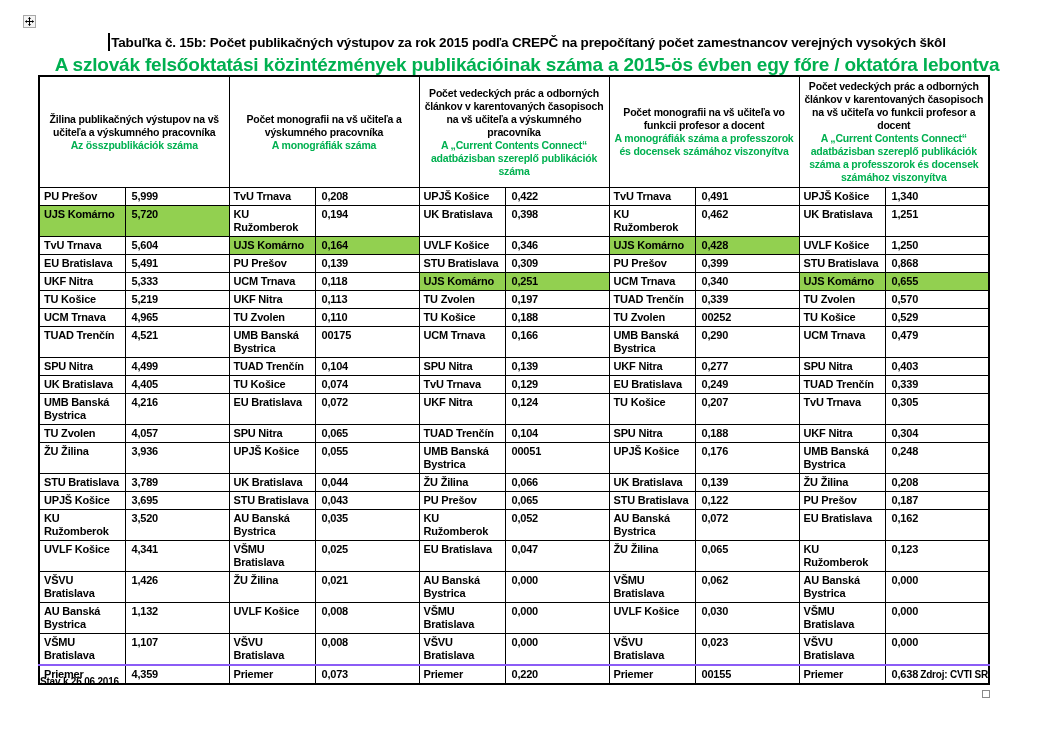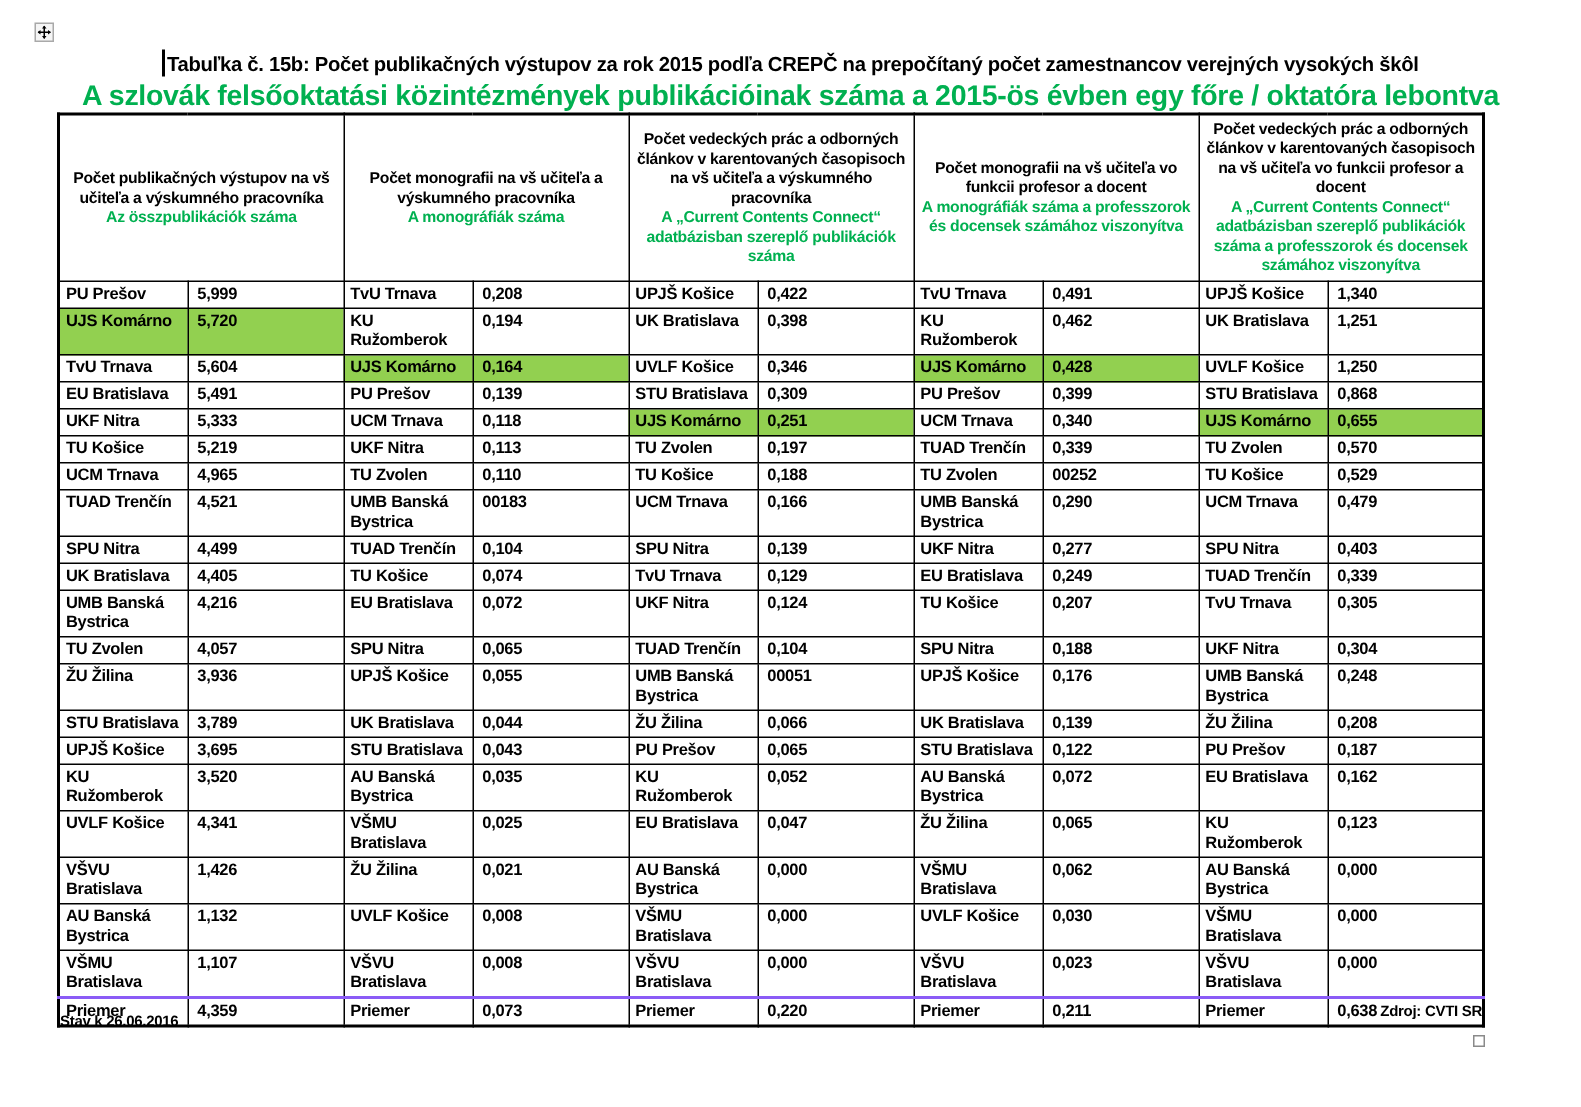--- a/index.html
+++ b/index.html
@@ -119,21 +119,21 @@
     <col class="c-name">
       <col class="c-val">
     <col class="c-name">
       <col class="c-val">
     <col class="c-name">
       <col class="c-val">
   </colgroup>
   <thead>
     <tr>
       <th colspan="2">
-        <span class="hdr-sk">Počet publikačných výstupov na vš učiteľa a výskumného pracovníka</span>
+        <span class="hdr-sk">Žilina publikačných výstupov na vš učiteľa a výskumného pracovníka</span>
         <span class="hdr-hu">Az összpublikációk száma</span>
       </th>
       <th colspan="2">
         <span class="hdr-sk">Počet monografii na vš učiteľa a výskumného pracovníka</span>
         <span class="hdr-hu">A monográfiák száma</span>
       </th>
       <th colspan="2">
         <span class="hdr-sk">Počet vedeckých prác a odborných článkov v karentovaných časopisoch na vš učiteľa a výskumného pracovníka</span>
         <span class="hdr-hu">A „Current Contents Connect“ adatbázisban szereplő publikációk száma</span>
       </th>
@@ -229,21 +229,21 @@
         <td class="val">0,188</td>
         <td class="name">TU Zvolen</td>
         <td class="val">00252</td>
         <td class="name">TU Košice</td>
         <td class="val">0,529</td>
       </tr>
       <tr>
         <td class="name">TUAD Trenčín</td>
         <td class="val">4,521</td>
         <td class="name">UMB Banská Bystrica</td>
-        <td class="val">00183</td>
+        <td class="val">00175</td>
         <td class="name">UCM Trnava</td>
         <td class="val">0,166</td>
         <td class="name">UMB Banská Bystrica</td>
         <td class="val">0,290</td>
         <td class="name">UCM Trnava</td>
         <td class="val">0,479</td>
       </tr>
       <tr>
         <td class="name">SPU Nitra</td>
         <td class="val">4,499</td>
@@ -389,21 +389,21 @@
         <td class="val">0,000</td>
       </tr>
       <tr class="avg-row">
         <td class="name">Priemer</td>
         <td class="val">4,359</td>
         <td class="name">Priemer</td>
         <td class="val">0,073</td>
         <td class="name">Priemer</td>
         <td class="val">0,220</td>
         <td class="name">Priemer</td>
-        <td class="val">0,211</td>
+        <td class="val">00155</td>
         <td class="name">Priemer</td>
         <td class="val">0,638</td>
       </tr>
     </tbody>
 </table>
 
 <div class="footer-left">Stav k 26.06.2016</div>
 <div class="footer-right">Zdroj: CVTI SR</div>
 
 <div class="resize-handle"></div>

